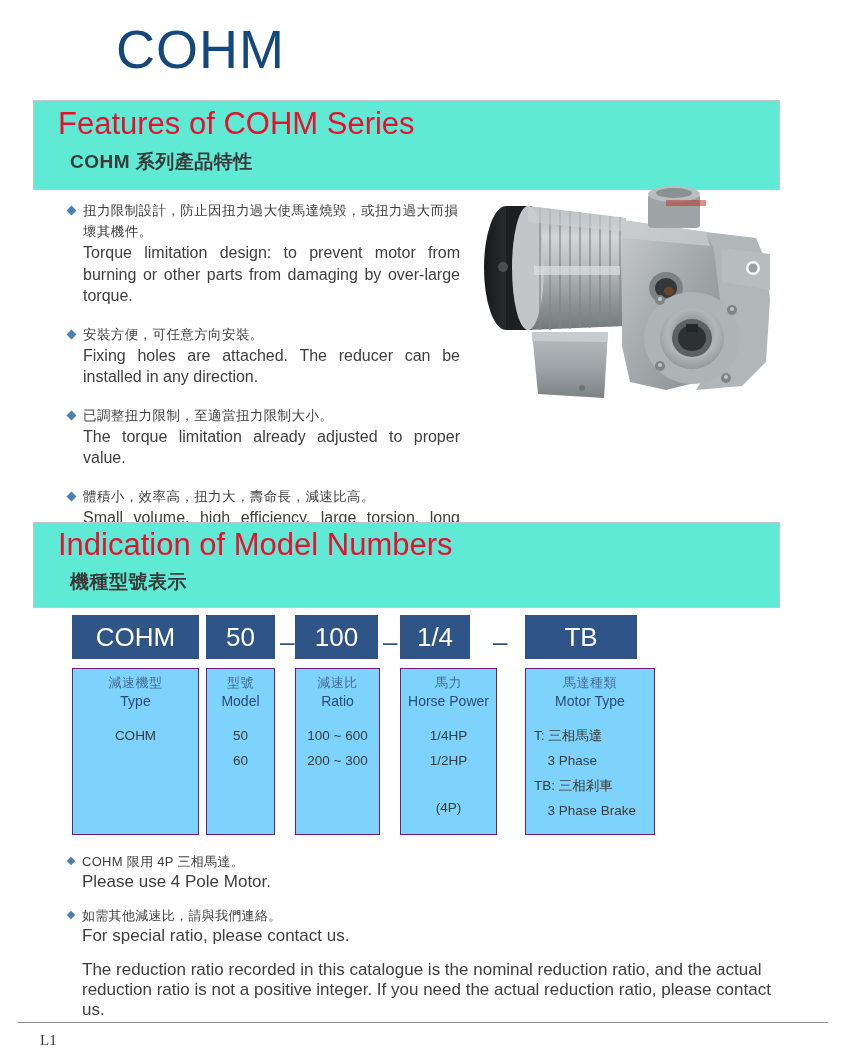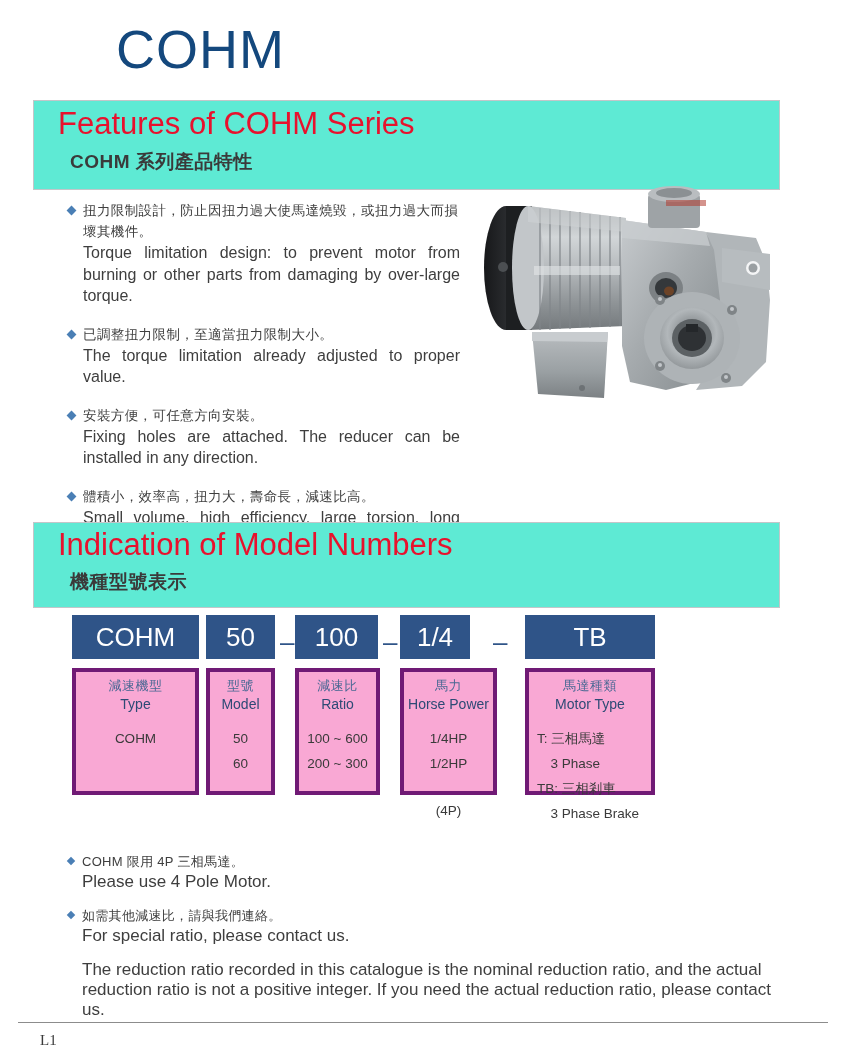--- a/index.html
+++ b/index.html
@@ -136,24 +136,24 @@
   
   #spec-table {
     position: absolute;
     left: 72px;
     top: 668px;
     height: 167px;
   }
   .spec-col {
     position: absolute;
     top: 0;
-    height: 127px;
-    border: 4px solid #701a75;
+    height: 167px;
+    border: 1px solid #701a75;
     box-sizing: border-box;
-    background: #f9a8d4;
+    background: #7dd3fc;
     text-align: center;
   }
   .col-head-zh {
     margin-top: 5px;
     font-size: 13px;
     color: #4a6894;
     letter-spacing: 0.5px;
     line-height: 18px;
   }
   .col-head-en {
@@ -239,30 +239,30 @@
   <div class="feature-item">
     <div class="feature-zh">
       <span class="bullet-diamond"></span>
       <span>扭力限制設計，防止因扭力過大使馬達燒毀，或扭力過大而損壞其機件。</span>
     </div>
     <div class="feature-en">Torque limitation design: to prevent motor from burning or other parts from damaging by over-large torque.</div>
   </div>
   <div class="feature-item">
     <div class="feature-zh">
       <span class="bullet-diamond"></span>
-      <span>已調整扭力限制，至適當扭力限制大小。</span>
-    </div>
-    <div class="feature-en">The torque limitation already adjusted to proper value.</div>
+      <span>安裝方便，可任意方向安裝。</span>
+    </div>
+    <div class="feature-en">Fixing holes are attached. The reducer can be installed in any direction.</div>
   </div>
   <div class="feature-item">
     <div class="feature-zh">
       <span class="bullet-diamond"></span>
-      <span>安裝方便，可任意方向安裝。</span>
-    </div>
-    <div class="feature-en">Fixing holes are attached. The reducer can be installed in any direction.</div>
+      <span>已調整扭力限制，至適當扭力限制大小。</span>
+    </div>
+    <div class="feature-en">The torque limitation already adjusted to proper value.</div>
   </div>
   <div class="feature-item">
     <div class="feature-zh">
       <span class="bullet-diamond"></span>
       <span>體積小，效率高，扭力大，壽命長，減速比高。</span>
     </div>
     <div class="feature-en">Small volume, high efficiency, large torsion, long lifetime, high reduction ratio.</div>
   </div>
 </div>
 
@@ -380,21 +380,21 @@
 </div>
 
 <div id="model-code-row">
   <div class="code-box" style="left:0px;width:127px;">COHM</div>
   <div class="code-dash" style="left:208px;">–</div>
   <div class="code-box" style="left:134px;width:69px;">50</div>
   <div class="code-box" style="left:223px;width:83px;">100</div>
   <div class="code-dash" style="left:311px;">–</div>
   <div class="code-box" style="left:328px;width:70px;">1/4</div>
   <div class="code-dash" style="left:421px;">–</div>
-  <div class="code-box" style="left:453px;width:130px;">TB</div>
+  <div class="code-box" style="left:453px;width:112px;">TB</div>
 </div>
 
 <div id="spec-table">
 
   <div class="spec-col" style="left:0px;width:127px;">
     <div class="col-head-zh">減速機型</div>
     <div class="col-head-en">Type</div>
     <div class="col-values">
       <div>COHM</div>
     </div>

